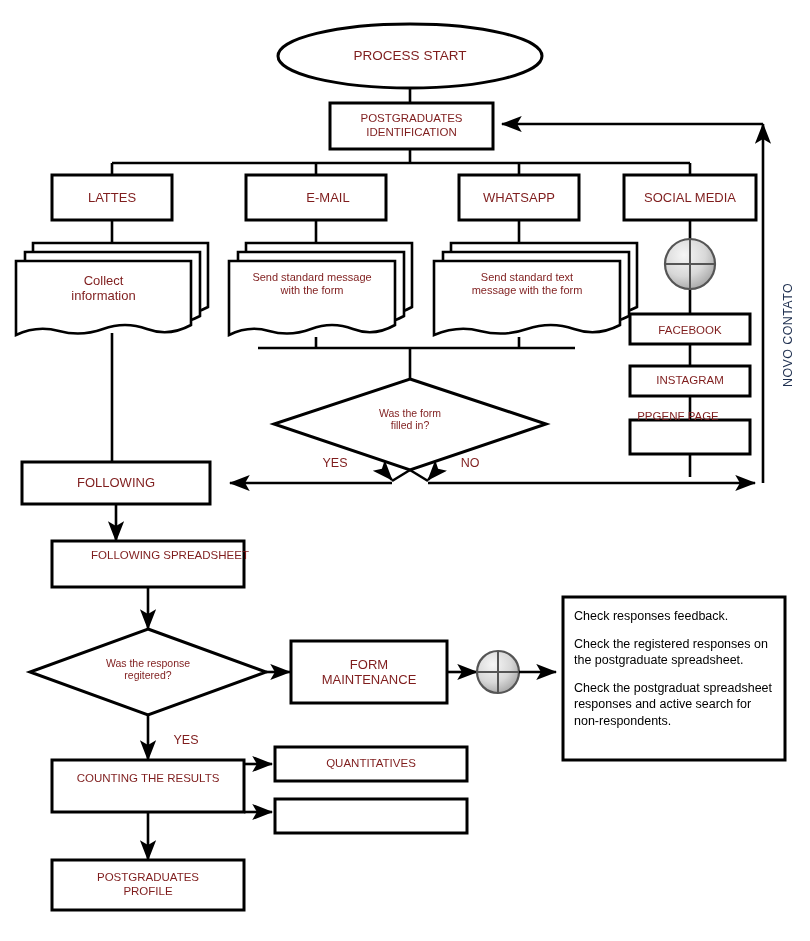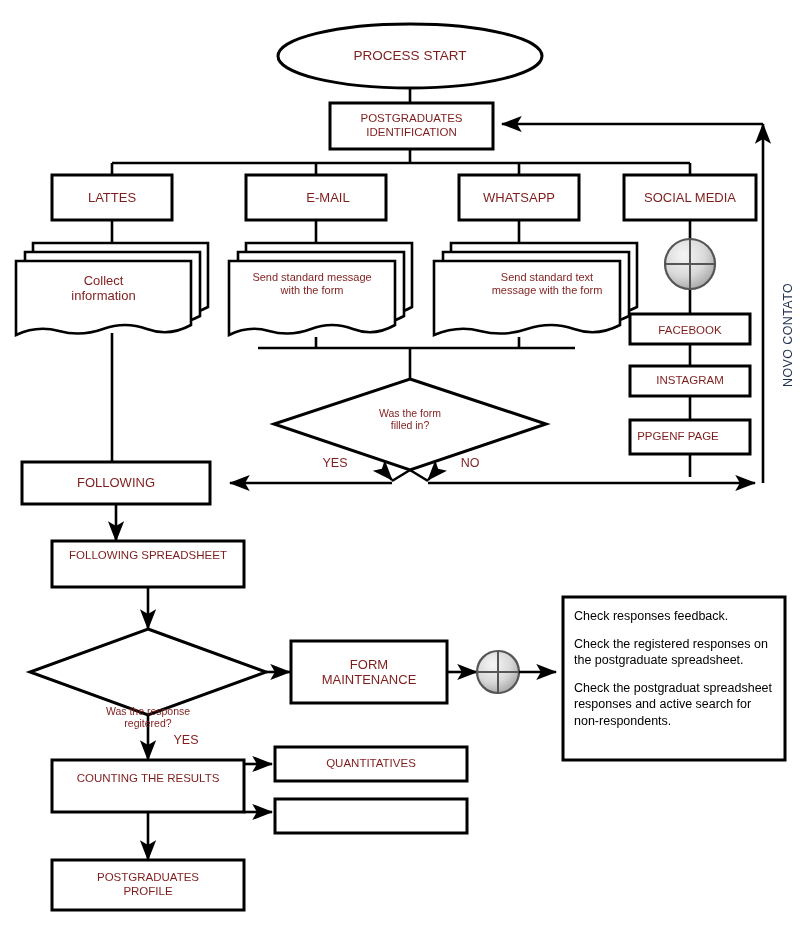--- a/index.html
+++ b/index.html
@@ -157,41 +157,41 @@
   <div class="lbl box-txt" style="left:459px;top:175px;width:120px;height:45px;">WHATSAPP</div>
 
   <div class="lbl box-txt" style="left:624px;top:175px;width:132px;height:45px;">SOCIAL MEDIA</div>
 
   <div class="lbl box-txt" style="left:16px;top:264px;width:175px;height:48px;">Collect
 information</div>
 
   <div class="lbl doc-txt" style="left:229px;top:262px;width:166px;height:44px;">Send standard message
 with the form</div>
 
-  <div class="lbl doc-txt" style="left:434px;top:262px;width:186px;height:44px;padding-left:20px;">Send standard text
+  <div class="lbl doc-txt" style="left:434px;top:262px;width:186px;height:44px;">Send standard text
 message with the form</div>
 
   <div class="lbl small-txt" style="left:630px;top:314px;width:120px;height:34px;">FACEBOOK</div>
 
   <div class="lbl small-txt" style="left:630px;top:366px;width:120px;height:30px;">INSTAGRAM</div>
 
-  <div class="lbl small-txt" style="left:630px;top:420px;width:96px;height:34px;">PPGENF PAGE</div>
+  <div class="lbl small-txt" style="left:630px;top:400px;width:96px;height:34px;">PPGENF PAGE</div>
 
   <div class="lbl diamond-txt" style="left:350px;top:400px;width:120px;height:38px;">Was the form
 filled in?</div>
 
   <div class="lbl edge-txt" style="left:300px;top:452px;width:70px;height:22px;">YES</div>
 
   <div class="lbl edge-txt" style="left:440px;top:452px;width:60px;height:22px;">NO</div>
 
   <div class="lbl box-txt" style="left:22px;top:462px;width:188px;height:42px;">FOLLOWING</div>
 
-  <div class="lbl small-txt" style="left:52px;top:541px;width:192px;height:30px;">FOLLOWING SPREADSHEET</div>
-
-  <div class="lbl diamond-txt" style="left:88px;top:650px;width:120px;height:38px;margin-top:48px;">Was the response
+  <div class="lbl small-txt" style="left:52px;top:541px;width:192px;height:30px;padding-left:22px;">FOLLOWING SPREADSHEET</div>
+
+  <div class="lbl diamond-txt" style="left:88px;top:650px;width:120px;height:38px;">Was the response
 regitered?</div>
 
   <div class="lbl edge-txt" style="left:158px;top:729px;width:56px;height:22px;">YES</div>
 
   <div class="lbl box-txt" style="left:291px;top:641px;width:156px;height:62px;">FORM
 MAINTENANCE</div>
 
   <div class="note-txt" style="position:absolute;left:574px;top:608px;width:202px;height:142px;">
     <p>Check responses feedback.</p>
     <p>Check the registered responses on the postgraduate spreadsheet.</p>

